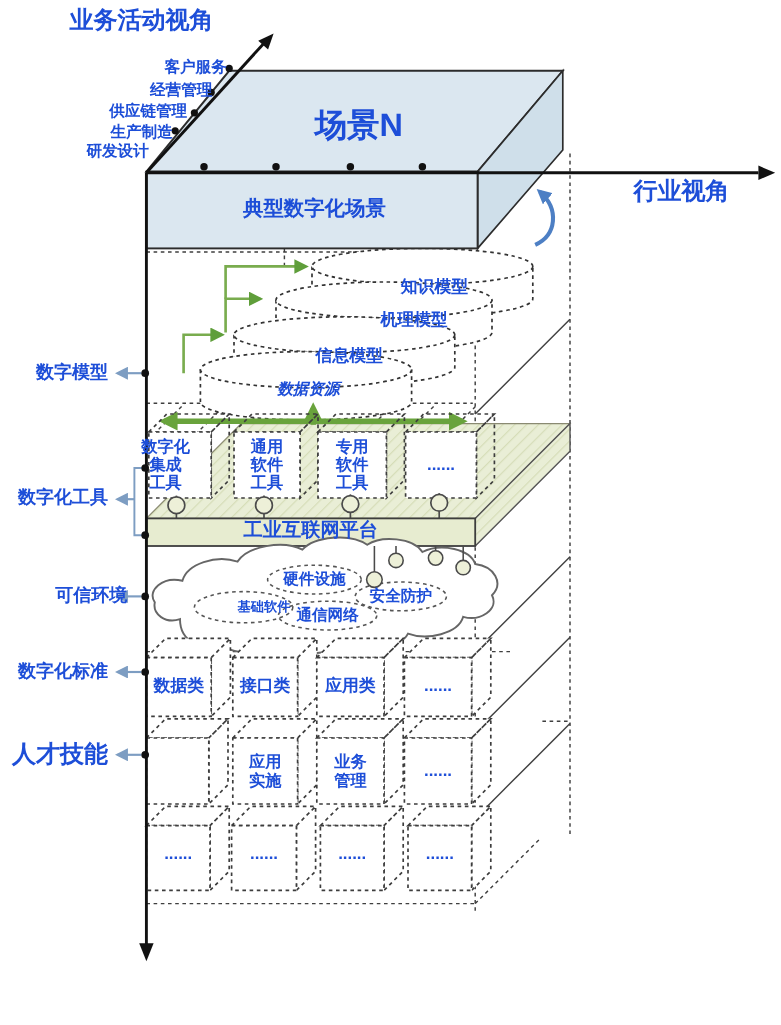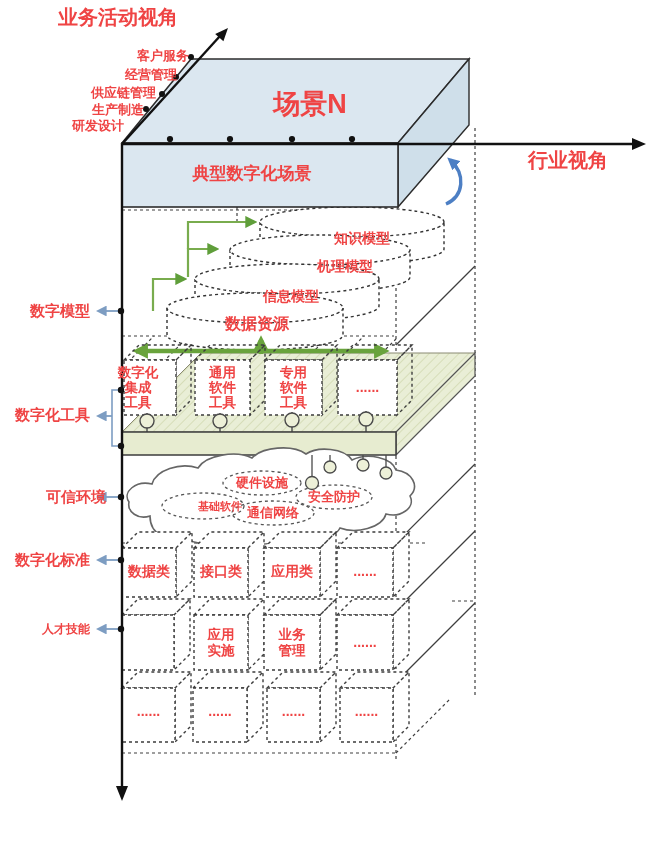--- a/index.html
+++ b/index.html
@@ -1,20 +1,20 @@
 <!DOCTYPE html>
 <html><head>
 <meta charset="utf-8">
 <style>
   html,body{margin:0;padding:0;background:#ffffff;}
   #stage{position:relative;width:651px;height:854px;background:#ffffff;overflow:hidden;
          font-family:"Liberation Sans","DejaVu Sans",sans-serif;color:#151515;}
   #diagram-svg{position:absolute;left:0;top:0;}
   .t{position:absolute;display:flex;align-items:center;justify-content:center;
-     font-weight:bold;line-height:1.12;white-space:pre-line;text-align:center;color:#ef4444;}
+     font-weight:bold;line-height:1.12;white-space:pre-line;text-align:center;color:#1d4ed8;}
   .t.right{justify-content:flex-end;text-align:right;}
   .t.left{justify-content:flex-start;text-align:left;}
 </style>
 </head>
 <body>
 
 <div id="stage">
 
 <svg id="diagram-svg" width="651" height="854" viewBox="0 0 651 854">
   <defs>
@@ -231,47 +231,48 @@
 </svg>
 
 <div class="t" style="left:40px;top:5px;width:156px;height:24px;font-size:20px;">业务活动视角</div>
 
 <div class="t right" style="left:109px;top:49px;width:80px;height:14px;font-size:13px;">客户服务</div>
 <div class="t right" style="left:97px;top:68px;width:80px;height:14px;font-size:13px;">经营管理</div>
 <div class="t right" style="left:66px;top:86px;width:90px;height:14px;font-size:13px;">供应链管理</div>
 <div class="t right" style="left:64px;top:103px;width:80px;height:14px;font-size:13px;">生产制造</div>
 <div class="t right" style="left:44px;top:119px;width:80px;height:14px;font-size:13px;">研发设计</div>
 
-<div class="t" style="left:240px;top:86px;width:140px;height:36px;font-size:27px;text-align:center;">场景N</div>
-<div class="t" style="left:152px;top:161px;width:200px;height:26px;font-size:17px;text-align:center;">典型数字化场景</div>
+<div class="t" style="left:229px;top:86px;width:140px;height:36px;font-size:27px;text-align:center;">场景N</div>
+<div class="t" style="left:162px;top:161px;width:200px;height:26px;font-size:17px;text-align:center;">典型数字化场景</div>
 
 <div class="t" style="left:496px;top:148px;width:144px;height:24px;font-size:20px;">行业视角</div>
 
 <div class="t" style="left:312px;top:230px;width:100px;height:18px;font-size:14px;">知识模型</div>
 <div class="t" style="left:295px;top:258px;width:100px;height:18px;font-size:14px;">机理模型</div>
 <div class="t" style="left:241px;top:288px;width:100px;height:18px;font-size:14px;">信息模型</div>
-<div class="t" style="left:207px;top:315px;width:100px;height:18px;font-size:16px;">数据资源</div>
+<div class="t" style="left:207px;top:315px;width:100px;height:18px;font-size:13px;font-style:italic;">数据资源</div>
 
 <div class="t right" style="left:2px;top:303px;width:88px;height:17px;font-size:15px;">数字模型</div>
 <div class="t right" style="left:2px;top:407px;width:88px;height:17px;font-size:15px;">数字化工具</div>
 <div class="t right" style="left:18px;top:489px;width:88px;height:17px;font-size:15px;">可信环境</div>
 <div class="t right" style="left:2px;top:552px;width:88px;height:17px;font-size:15px;">数字化标准</div>
-<div class="t right" style="left:2px;top:621px;width:88px;height:17px;font-size:12px;">人才技能</div>
+<div class="t right" style="left:2px;top:621px;width:88px;height:17px;font-size:20px;">人才技能</div>
 
 <div class="t" style="left:112px;top:362px;width:52px;height:51px;font-size:13.5px;">数字化
 集成
 工具</div>
 <div class="t" style="left:195px;top:362px;width:55px;height:51px;font-size:13.5px;">通用
 软件
 工具</div>
 <div class="t" style="left:265px;top:362px;width:57px;height:51px;font-size:13.5px;">专用
 软件
 工具</div>
 <div class="t" style="left:338px;top:360px;width:59px;height:55px;font-size:14px;">......</div>
 
+<div class="t" style="left:160px;top:433px;width:198px;height:20px;font-size:16px;">工业互联网平台</div>
 
 <div class="t" style="left:222px;top:475px;width:80px;height:16px;font-size:13px;">硬件设施</div>
 <div class="t" style="left:180px;top:498px;width:80px;height:16px;font-size:11px;">基础软件</div>
 <div class="t" style="left:233px;top:505px;width:80px;height:16px;font-size:13px;">通信网络</div>
 <div class="t" style="left:294px;top:489px;width:80px;height:16px;font-size:13px;">安全防护</div>
 
 <div class="t" style="left:122px;top:560px;width:54px;height:24px;font-size:14px;">数据类</div>
 <div class="t" style="left:194px;top:560px;width:54px;height:24px;font-size:14px;">接口类</div>
 <div class="t" style="left:264px;top:560px;width:56px;height:24px;font-size:14px;">应用类</div>
 <div class="t" style="left:337px;top:560px;width:56px;height:24px;font-size:14px;">......</div>

